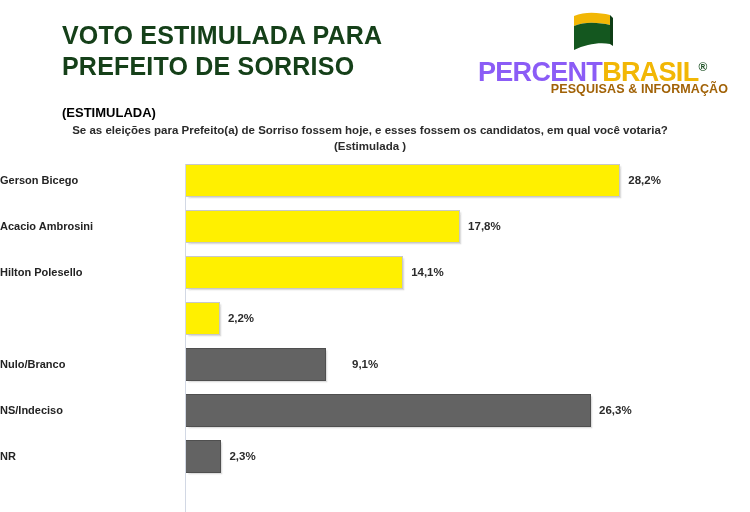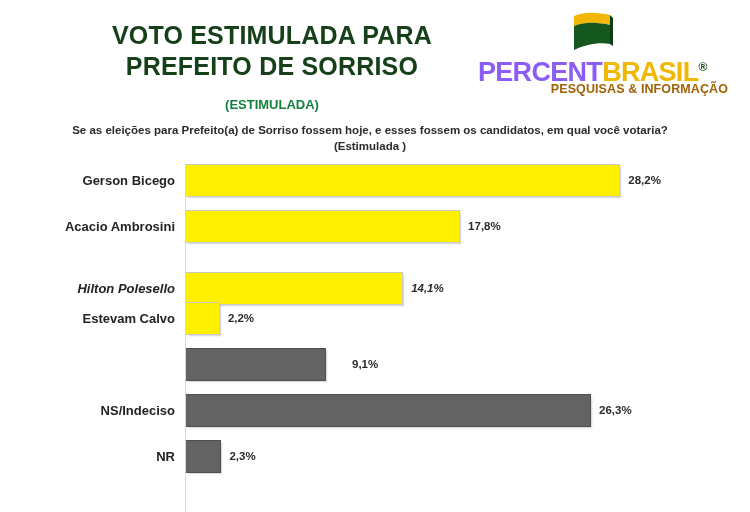--- a/index.html
+++ b/index.html
@@ -9,36 +9,36 @@
     font-family: "Liberation Sans", sans-serif;
     overflow: hidden;
   }
   .page { position: relative; width: 750px; height: 512px; background: #fff; }
 
   
   .header { position: absolute; left: 0; top: 0; width: 750px; height: 110px; }
 
   .title-block {
     position: absolute; left: 62px; top: 20px; width: 420px;
-    text-align: center;
+    text-align: left;
   }
   .title-line {
     color: #154019;
     font-size: 25px;
     font-weight: bold;
     line-height: 31px;
     letter-spacing: 0.2px;
     white-space: nowrap;
   }
   .title-sub {
-    color: #15803d;
+    color: #000000;
     font-size: 13px;
     font-weight: bold;
     line-height: 20px;
-    margin-top: 13px;
+    margin-top: 21px;
   }
 
   
   .logo { position: absolute; left: 478px; top: 12px; width: 250px; height: 90px; }
 
   .logo-emblem {
     position: absolute; left: 92px; top: 0px; width: 44px; height: 42px;
   }
   .logo-wordmark {
     position: absolute; left: 0px; top: 42px; width: 250px; height: 26px;
@@ -84,23 +84,22 @@
   .axis-line {
     position: absolute;
     left: 185px; top: 0px; width: 1px; height: 348px;
     background: #d2d8e4;
   }
   .row {
     position: absolute; left: 0; width: 750px; height: 46px;
   }
   .row-label {
     position: absolute; left: 0px; width: 175px;
-    text-align: right;
     color: #232323;
-    font-size: 13px;
+    font-size: 11px;
     font-weight: bold;
     line-height: 33px;
     white-space: nowrap;
   }
   .bar-wrap { position: absolute; left: 186px; top: 0px; height: 33px; }
   .bar {
     position: absolute; left: 0; top: 0; height: 33px;
     border: 1px solid #c8c8c8;
     border-left: none;
     box-shadow: 1.5px 1.5px 1.5px rgba(0,0,0,0.13);
@@ -156,35 +155,35 @@
             <div class="bar-value" style="left: 442.28px;">28,2%</div>
           </div>
         </div>
         <div class="row" style="top: 46px;">
           <div class="row-label">Acacio Ambrosini</div>
           <div class="bar-wrap" style="width: 364.12px;">
             <div class="bar yellow" style="width: 274.12px;"></div>
             <div class="bar-value" style="left: 282.12px;">17,8%</div>
           </div>
         </div>
-        <div class="row" style="top: 108px; font-style: italic;">
+        <div class="row" style="top: 92px;">
           <div class="row-label">Hilton Polesello</div>
           <div class="bar-wrap" style="width: 307.14px;">
             <div class="bar yellow" style="width: 217.14px;"></div>
             <div class="bar-value" style="left: 225.14px;">14,1%</div>
           </div>
         </div>
         <div class="row" style="top: 138px;">
-          <div class="row-label">Estevam Calvo</div>
           <div class="bar-wrap" style="width: 123.88px;">
             <div class="bar yellow" style="width: 33.88px;"></div>
             <div class="bar-value" style="left: 41.88px;">2,2%</div>
           </div>
         </div>
         <div class="row" style="top: 184px;">
+          <div class="row-label">Nulo/Branco</div>
           <div class="bar-wrap" style="width: 230.14px;">
             <div class="bar gray" style="width: 140.14px;"></div>
             <div class="bar-value" style="left: 166px;">9,1%</div>
           </div>
         </div>
         <div class="row" style="top: 230px;">
           <div class="row-label">NS/Indeciso</div>
           <div class="bar-wrap" style="width: 495.02px;">
             <div class="bar gray" style="width: 405.02px;"></div>
             <div class="bar-value" style="left: 413.02px;">26,3%</div>

